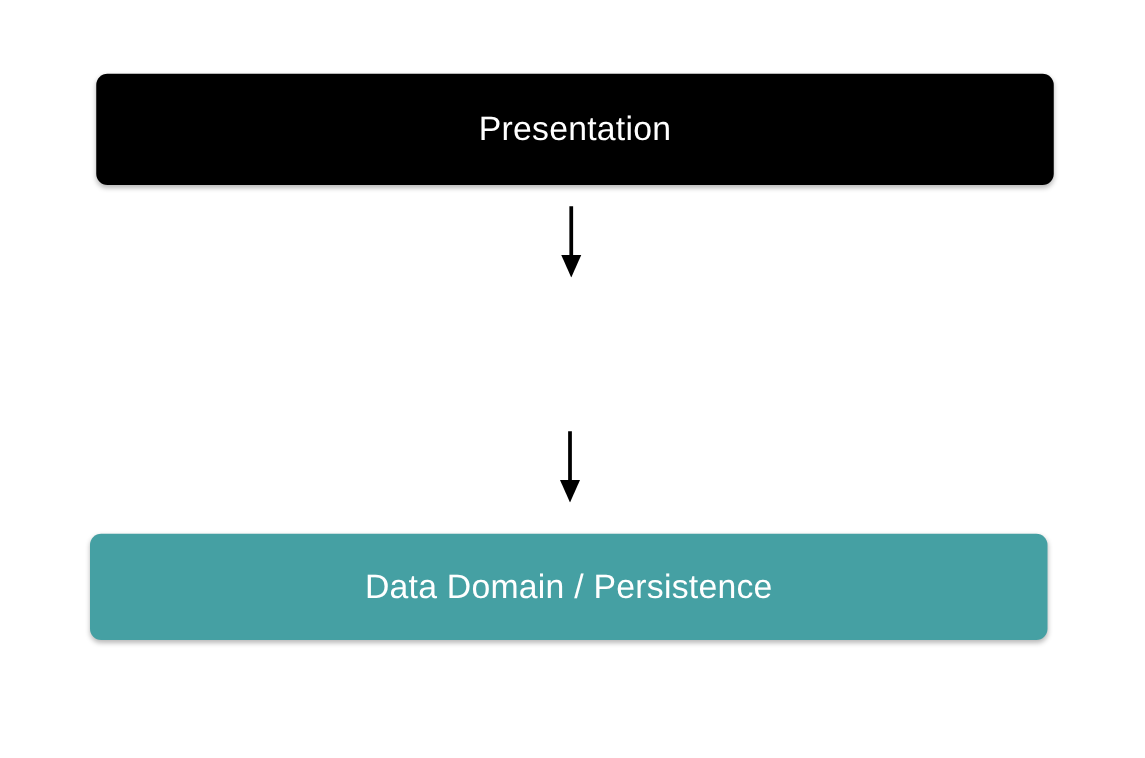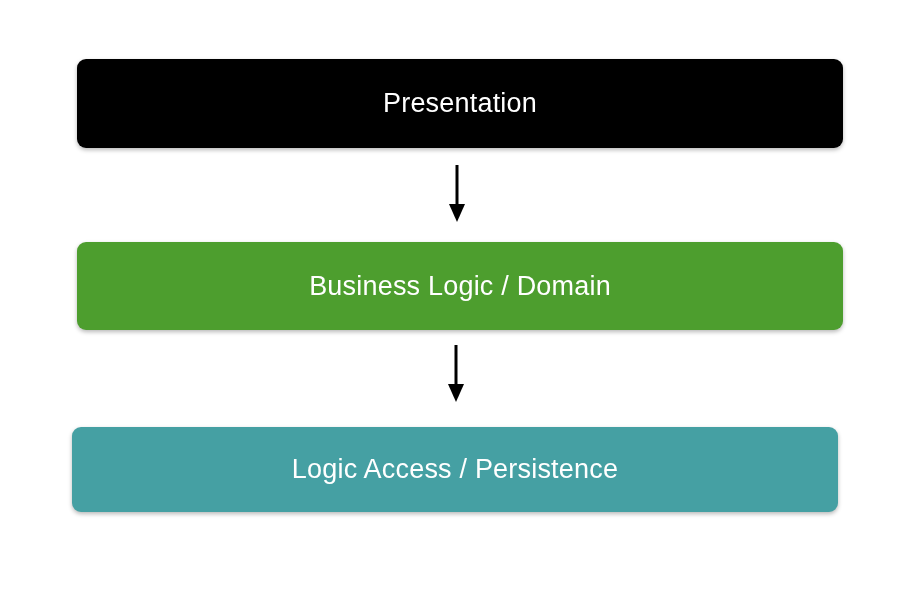--- a/index.html
+++ b/index.html
@@ -48,28 +48,25 @@
     <span class="label" style="color: rgb(255, 255, 255);">Presentation</span>
   </div>
 
   <div class="arrow arrow-1" style="color: rgb(0, 0, 0);">
     <svg viewBox="0 0 20 58" aria-hidden="true">
       <line x1="10" y1="1" x2="10" y2="42" stroke="currentColor" stroke-width="3"></line>
       <polygon points="2,40 18,40 10,58" fill="currentColor"></polygon>
     </svg>
   </div>
 
-  <div class="layer-box box-business" style="background-color: rgb(77, 158, 46);">
-    <span class="label" style="color: rgb(255, 255, 255);">Business Logic / Domain</span>
-  </div>
 
   <div class="arrow arrow-2" style="color: rgb(0, 0, 0);">
     <svg viewBox="0 0 20 58" aria-hidden="true">
       <line x1="10" y1="1" x2="10" y2="42" stroke="currentColor" stroke-width="3"></line>
       <polygon points="2,40 18,40 10,58" fill="currentColor"></polygon>
     </svg>
   </div>
 
   <div class="layer-box box-data" style="background-color: rgb(69, 160, 163);">
-    <span class="label" style="color: rgb(255, 255, 255);">Logic Access / Persistence</span>
+    <span class="label" style="color: rgb(255, 255, 255);">Data Domain / Persistence</span>
   </div>
 
 </div>
 
 </body></html>

